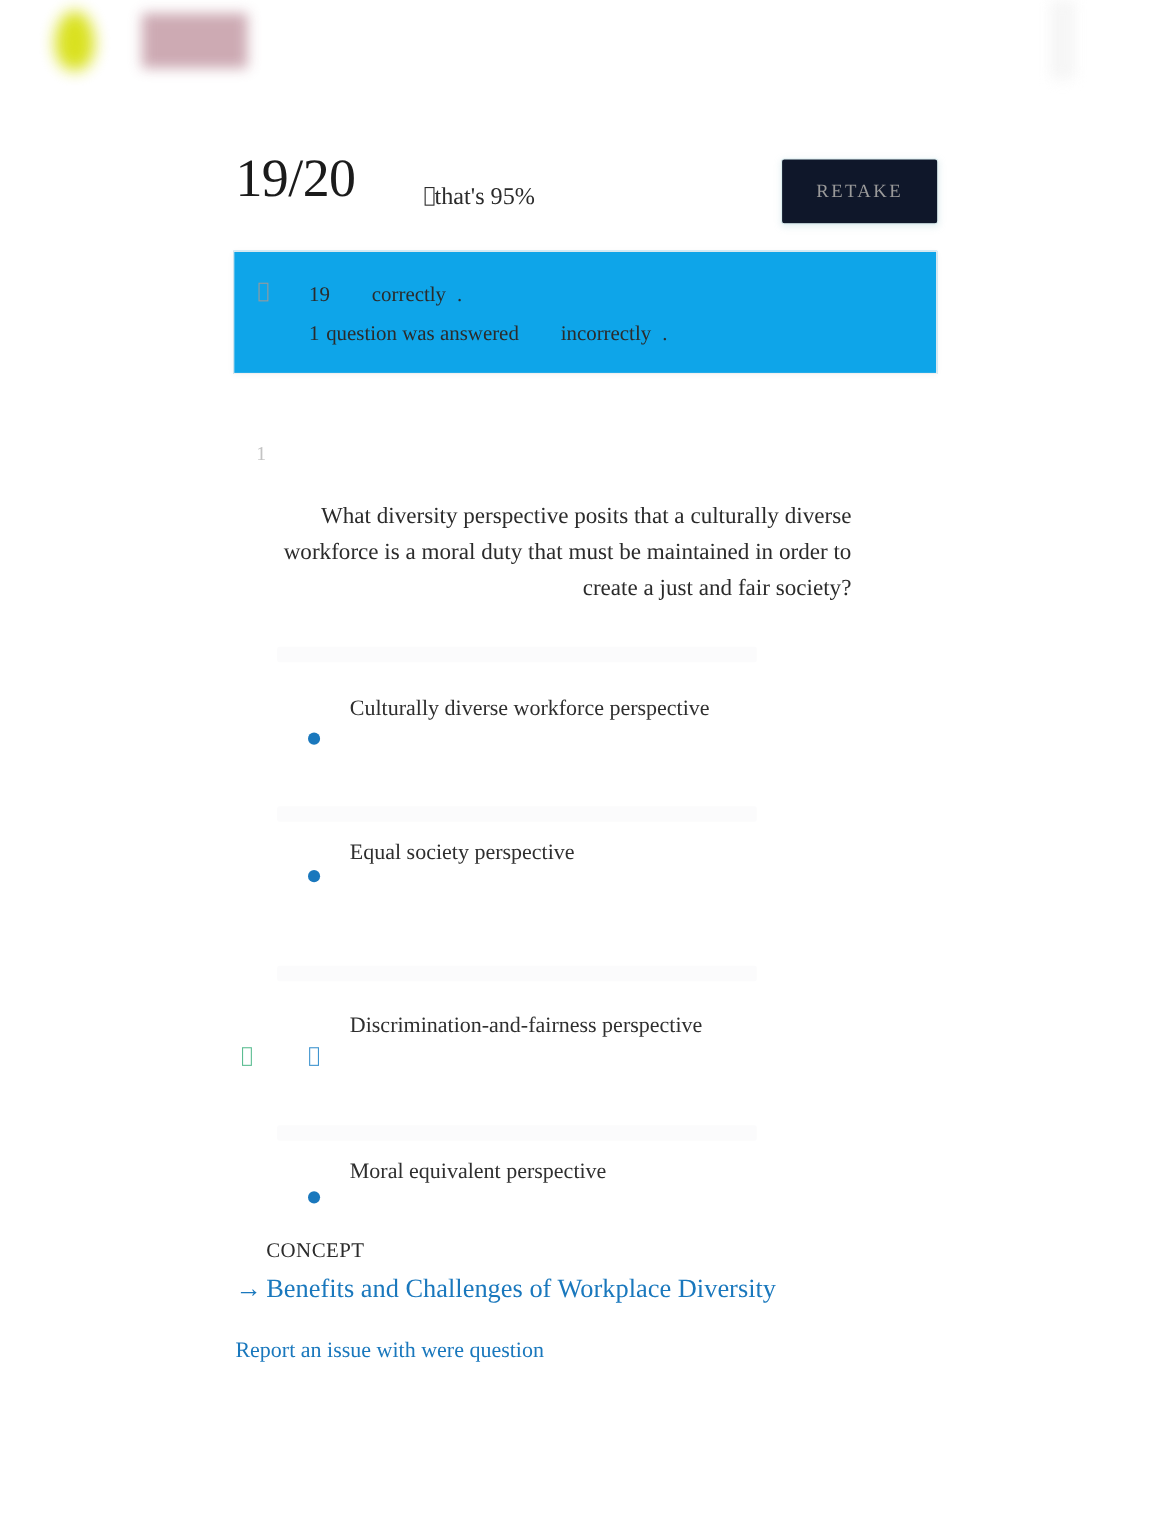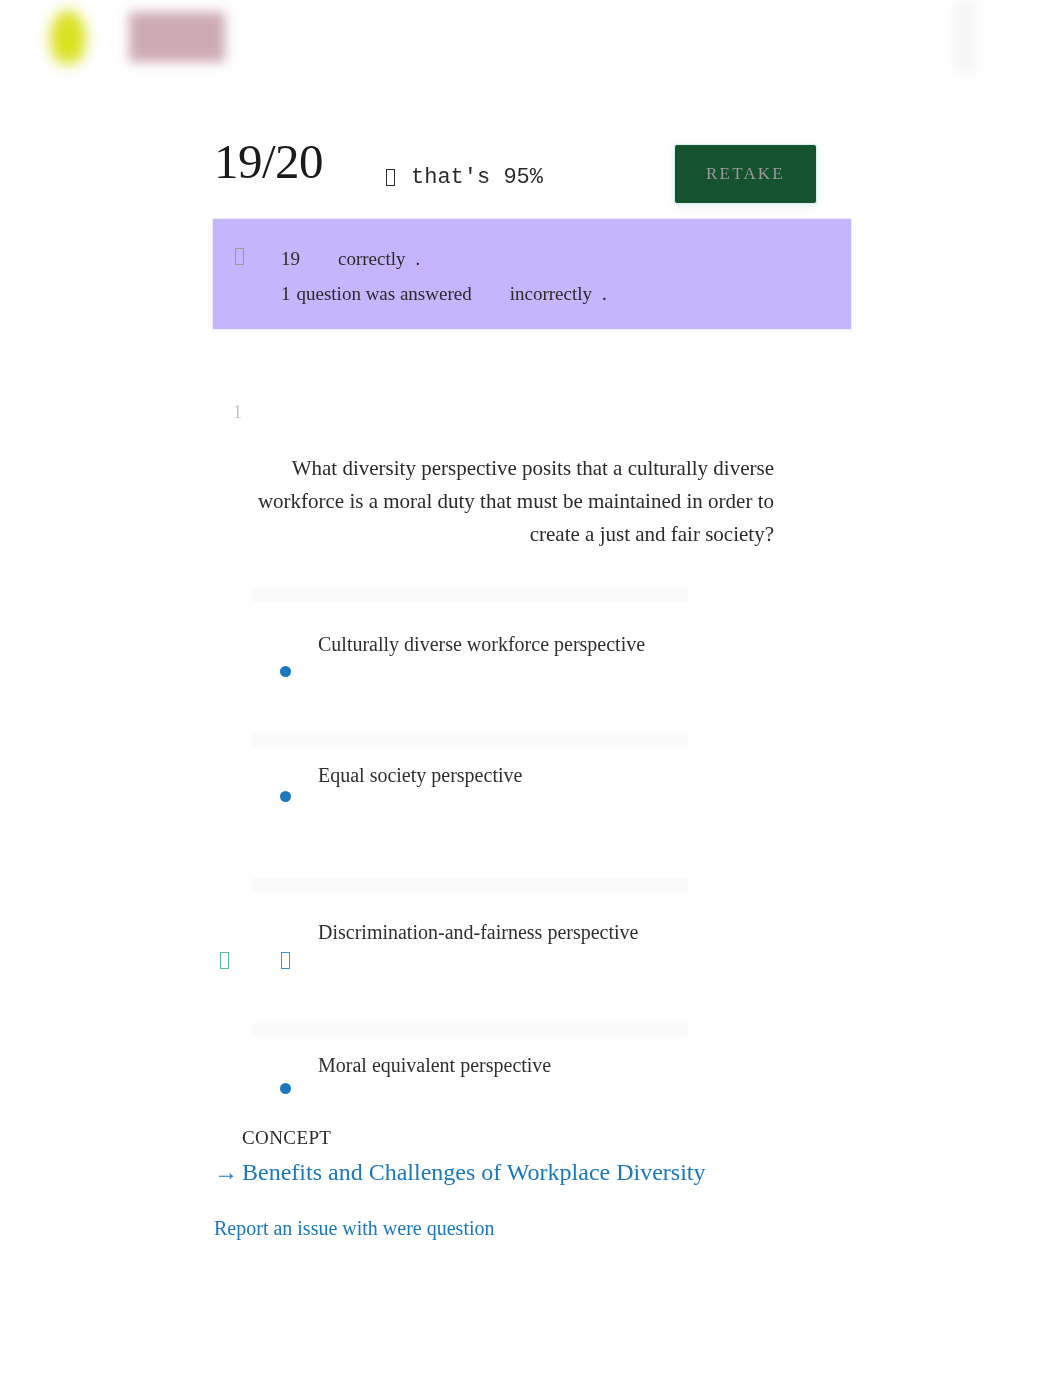--- a/index.html
+++ b/index.html
@@ -82,67 +82,65 @@
     color: #1b1b1b;
     letter-spacing: -0.5px;
     white-space: nowrap;
   }
   .score-pct-wrap {
     position: absolute;
     left: 172px;
     top: 33px;
     display: flex;
     align-items: center;
-    gap: 16px;
-    white-space: nowrap;
-    font-family: Liberation Mono, monospace;
+    white-space: nowrap;
   }
   .glyph-box {
     display: inline-block;
     width: 9px;
     height: 17px;
     border: 1.4px solid #2c2c2c;
     vertical-align: -2px;
   }
   .glyph-box.light { border-color: #9a9a9a; }
   .glyph-box.green { border-color: #5bbd92; }
   .glyph-box.blue  { border-color: #3f94cf; }
   .score-pct {
     font-size: 22px;
     color: #2b2b2b;
   }
 
   .retake-btn {
     position: absolute;
-    left: 674px;
+    left: 710px;
     top: 22px;
     width: 143px;
     height: 60px;
-    background: #14532d;
+    background: #0f172a;
     border: 1px solid #dceef0;
     border-radius: 3px;
     box-shadow: 0 2px 7px rgba(160, 200, 205, 0.30);
     color: #9a9a9a;
     font-size: 17px;
     letter-spacing: 2.2px;
     display: flex;
     align-items: center;
     justify-content: center;
     cursor: pointer;
     filter: blur(0.35px);
   }
 
   
   .summary-panel {
     position: absolute;
     left: 212px;
-    top: 218px;
+    top: 228px;
     width: 640px;
     height: 112px;
-    background: #c4b5fd;
+    background: #0ea5e9;
     border: 1px solid #f0f0f0;
     box-shadow: 0 1px 6px rgba(0,0,0,0.045);
   }
   .summary-inner {
     position: absolute;
     left: 22px;
     top: 22px;
     right: 16px;
   }
   .summary-line {

